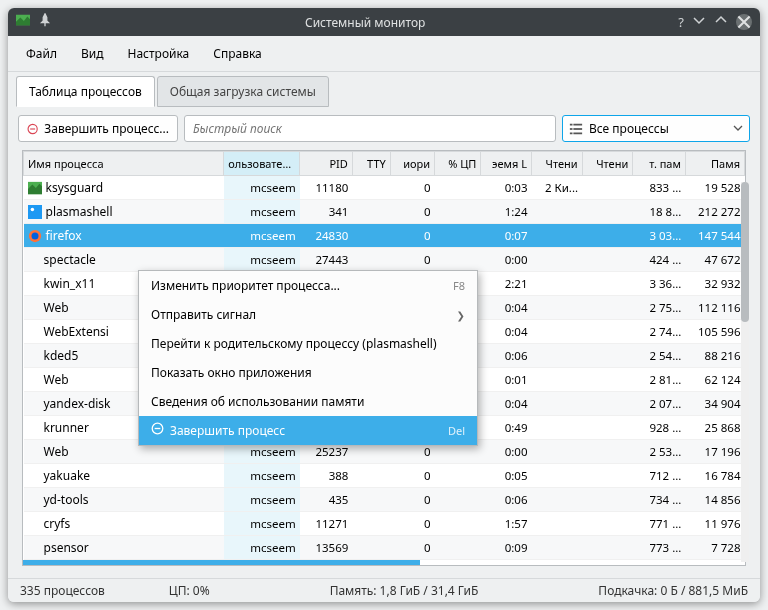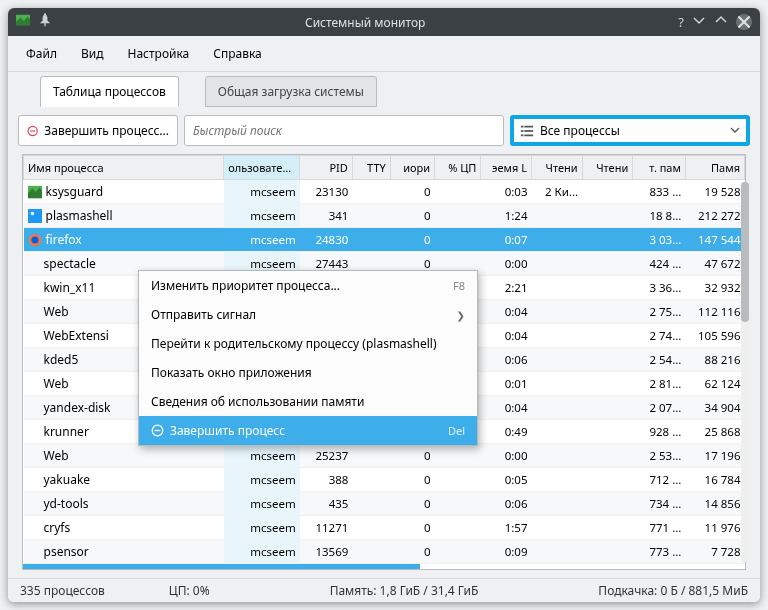--- a/index.html
+++ b/index.html
@@ -10,28 +10,28 @@
 .titlebar .title { flex: 1; text-align: center; font-size: 12px; }
 .titlebar .right { display: flex; gap: 8px; align-items: center; }
 .titlebar svg { width: 14px; height: 14px; }
 .titlebar .tb-btn { cursor: pointer; }
 .tb-close { width: 16px; height: 16px; border-radius: 50%; background: #6b7072; display: flex; align-items: center; justify-content: center; }
 
 .menubar { height: 36px; background: #eef0f1; display: flex; align-items: center; padding: 0 8px; gap: 4px; border-bottom: 1px solid #d6d9db; }
 .menubar .menu-item { padding: 3px 10px; cursor: pointer; }
 
 .tabs { display: flex; padding: 4px 8px 0 8px; background: #eef0f1; }
-.tab { padding: 6px 12px; border: 1px solid #b8bcbf; background: #e2e5e7; border-radius: 3px 3px 0 0; cursor: pointer; margin-right: 2px; color: #444; margin-left: 24px; }
+.tab { padding: 6px 12px; border: 1px solid #b8bcbf; background: #e2e5e7; border-radius: 3px 3px 0 0; cursor: pointer; margin-right: 2px; color: #444; }
 .tab.active { background: #fff; border-bottom: 1px solid #fff; color: #000; }
 
 .toolbar { display: flex; padding: 8px 10px; gap: 6px; background: #eef0f1; }
 .btn-end { display: flex; align-items: center; gap: 6px; padding: 4px 8px; border: 1px solid #b8bcbf; border-radius: 3px; background: #fefefe; cursor: pointer; max-width: 160px; overflow: hidden; white-space: nowrap; text-overflow: ellipsis; }
 .icon-stop { width: 14px; height: 14px; }
 .search { flex: 1; padding: 4px 8px; border: 1px solid #b8bcbf; border-radius: 3px; background: #fff; color: #888; font-style: italic; }
-.filter { width: 240px; padding: 3px 6px; border: 4px solid #0ea5e9; border-radius: 3px; background: #fefefe; display: flex; align-items: center; gap: 6px; cursor: pointer; }
+.filter { width: 188px; padding: 3px 6px; border: 1px solid #0ea5e9; border-radius: 3px; background: #fefefe; display: flex; align-items: center; gap: 6px; cursor: pointer; }
 .filter .arrow { margin-left: auto; }
 
 .table-wrap { margin: 0 14px; border: 1px solid #b8bcbf; background: #fff; position: relative; }
 table { width: 100%; border-collapse: collapse; table-layout: fixed; }
 thead th { background: #eef0f1; border: 1px solid #d6d9db; padding: 4px 4px; font-weight: normal; text-align: right; white-space: nowrap; overflow: hidden; text-overflow: ellipsis; font-size: 11px; }
 thead th:first-child { text-align: left; }
 thead th.sorted { background: #d4eef7; }
 tbody td { padding: 3px 4px; border-bottom: 1px solid #f0f0f0; text-align: right; white-space: nowrap; overflow: hidden; text-overflow: ellipsis; font-size: 11.5px; }
 tbody td:first-child { text-align: left; }
 tbody tr:nth-child(even) { background: #f7f8f9; }
@@ -160,21 +160,21 @@
             <td>
               <div class="proc-name ">
                 <svg class="proc-icon" viewBox="0 0 16 16">
                   <rect width="16" height="14" y="1" fill="#4caf50"></rect>
                   <path d="M0 9 L5 4 L9 8 L13 3 L16 6 L16 15 L0 15 Z" fill="#2e7d32"></path>
                 </svg>
                 <span>ksysguard</span>
               </div>
             </td>
             <td class="user-col">mcseem</td>
-            <td>23130</td>
+            <td>11180</td>
             <td></td>
             <td>0</td>
             <td></td>
             <td>0:03</td>
             <td>2 Ки...</td>
             <td></td>
             <td>833 ...</td>
             <td>19 528</td>
           </tr>
           <tr>
@@ -471,21 +471,21 @@
         <span style="display:flex;align-items:center;">
           <span>Показать окно приложения</span>
         </span>
       </div>
       <div class="cm-item">
         <span style="display:flex;align-items:center;">
           <span>Сведения об использовании памяти</span>
         </span>
       </div>
       <div class="cm-item sel">
-        <span style="display:flex;align-items:center;">
+        <span style="display:flex;align-items:flex-start;">
           <svg class="cm-sel-icon" viewBox="0 0 16 16">
             <circle cx="8" cy="8" r="6.5" fill="none" stroke="#fff" stroke-width="1.6"></circle>
             <rect x="4.5" y="7.2" width="7" height="1.6" fill="#fff"></rect>
           </svg>
           <span>Завершить процесс</span>
         </span>
         <span class="shortcut">Del</span>
       </div>
     </div>
 

